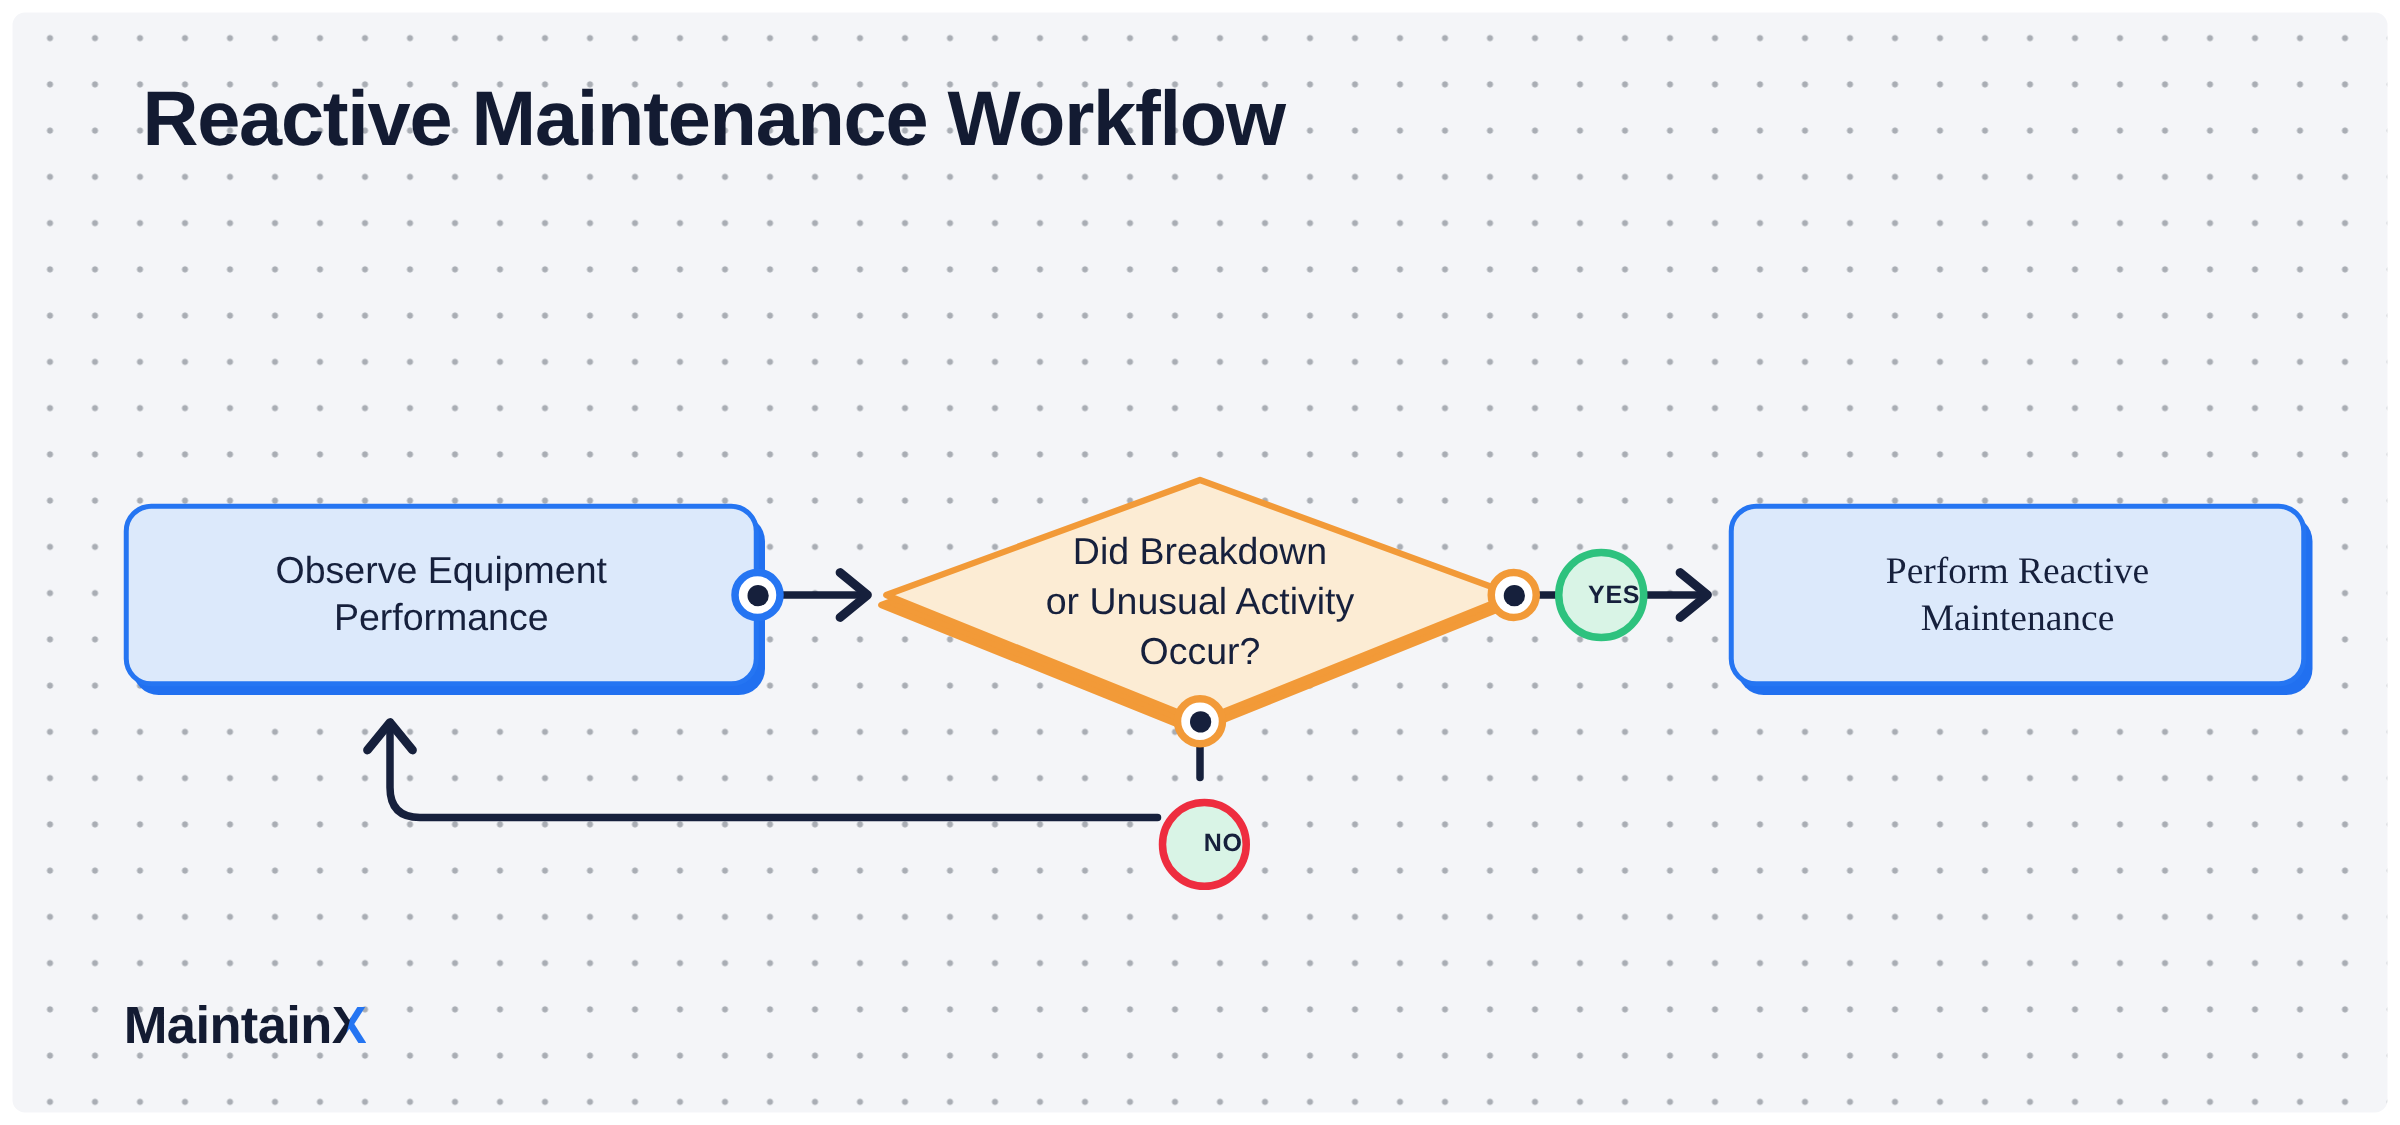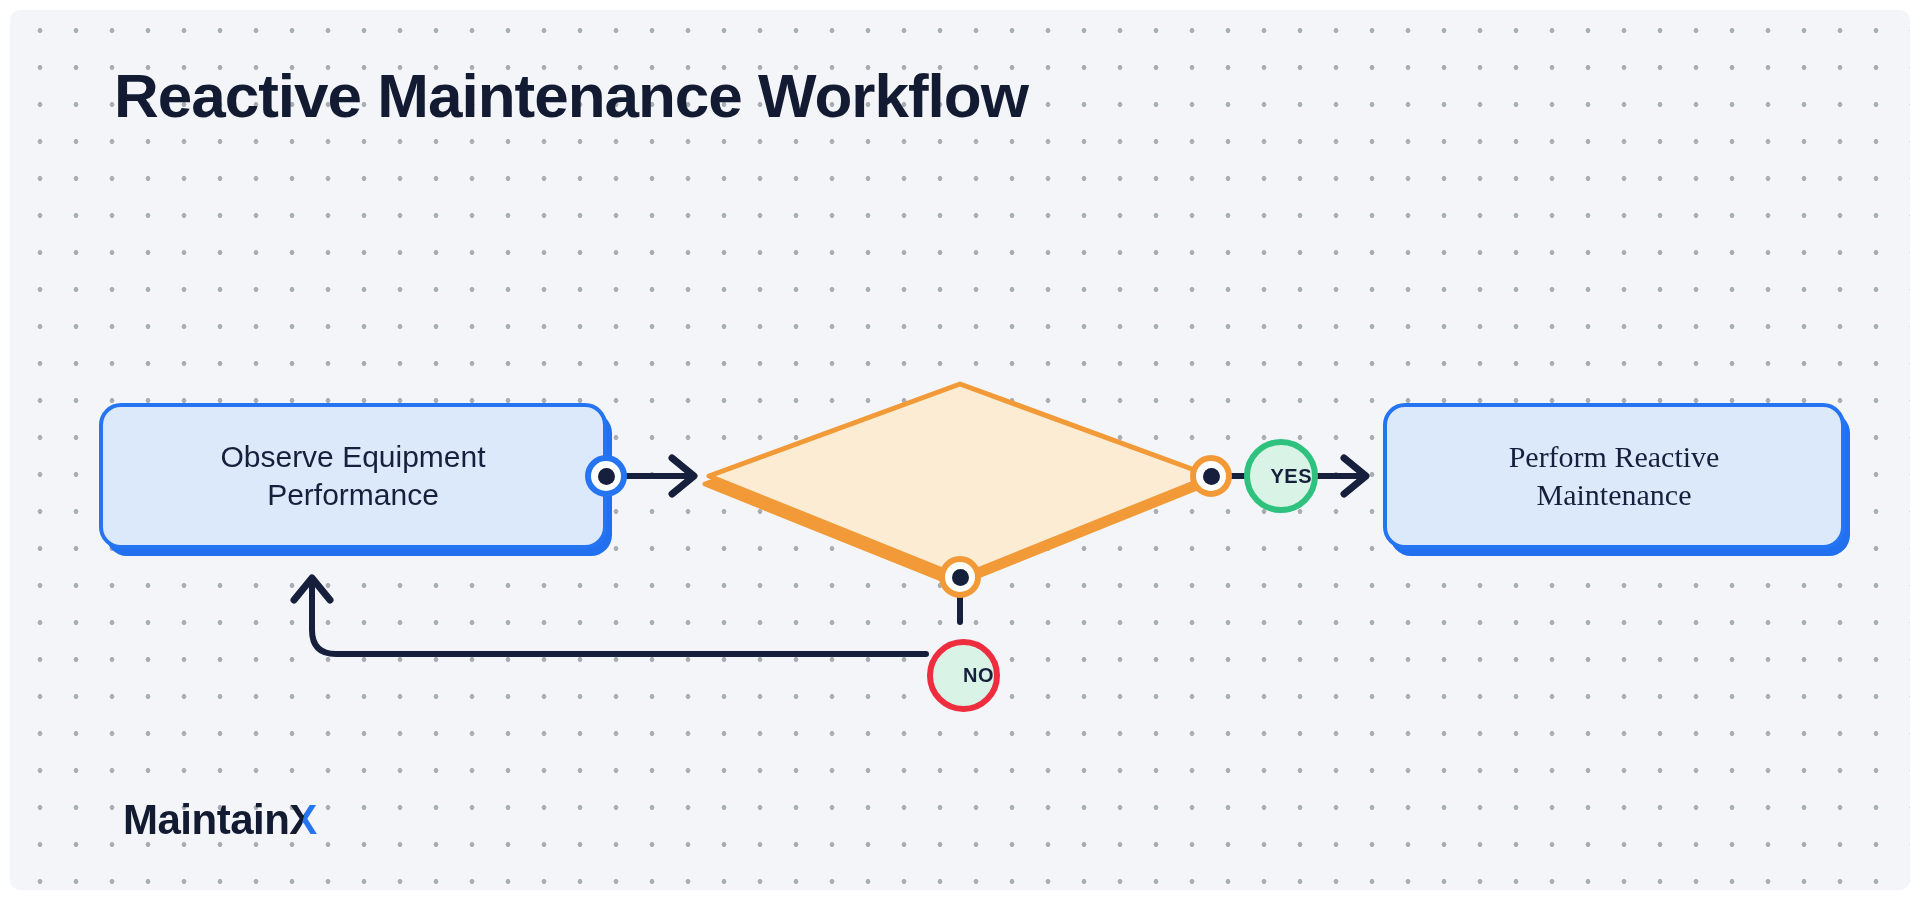--- a/index.html
+++ b/index.html
@@ -60,21 +60,20 @@
     display: flex; align-items: center; justify-content: flex-end;
     color: #16203c; font-size: 20px; font-weight: 700; letter-spacing: 0.5px;
   }
   .badge.yes { left: 1234px; top: 429px; width: 74px; height: 74px; border: 6px solid #2ec27e; }
   .badge.no  { left: 917px;  top: 629px; width: 73px; height: 73px; border: 6px solid #ee2d3f; }
 
   .logo {
     position: absolute; left: 89px; top: 786px;
     font-size: 42px; font-weight: 800; letter-spacing: -0.5px;
     color: #131b32;
-    margin-left: 24px;
   }
   .logo .logo-x {
     background: linear-gradient(105deg, #131b32 49%, #2575f2 51%);
     -webkit-background-clip: text; background-clip: text;
     color: transparent;
   }
 
   .website {
     position: absolute; right: 97px; top: 797px;
     font-size: 31px; font-weight: 700; color: #131b32;
@@ -116,20 +115,25 @@
   <div class="node observe">
     <div>Observe Equipment</div>
     <div>Performance</div>
   </div>
 
   <div class="node perform">
     <div>Perform Reactive</div>
     <div>Maintenance</div>
   </div>
 
+  <div class="diamond-label">
+    <div>Did Breakdown</div>
+    <div>or Unusual Activity</div>
+    <div>Occur?</div>
+  </div>
 
   <div class="connector blue c1">
     <div class="dot"></div>
   </div>
   <div class="connector orange c2">
     <div class="dot"></div>
   </div>
   <div class="connector orange c3">
     <div class="dot"></div>
   </div>

